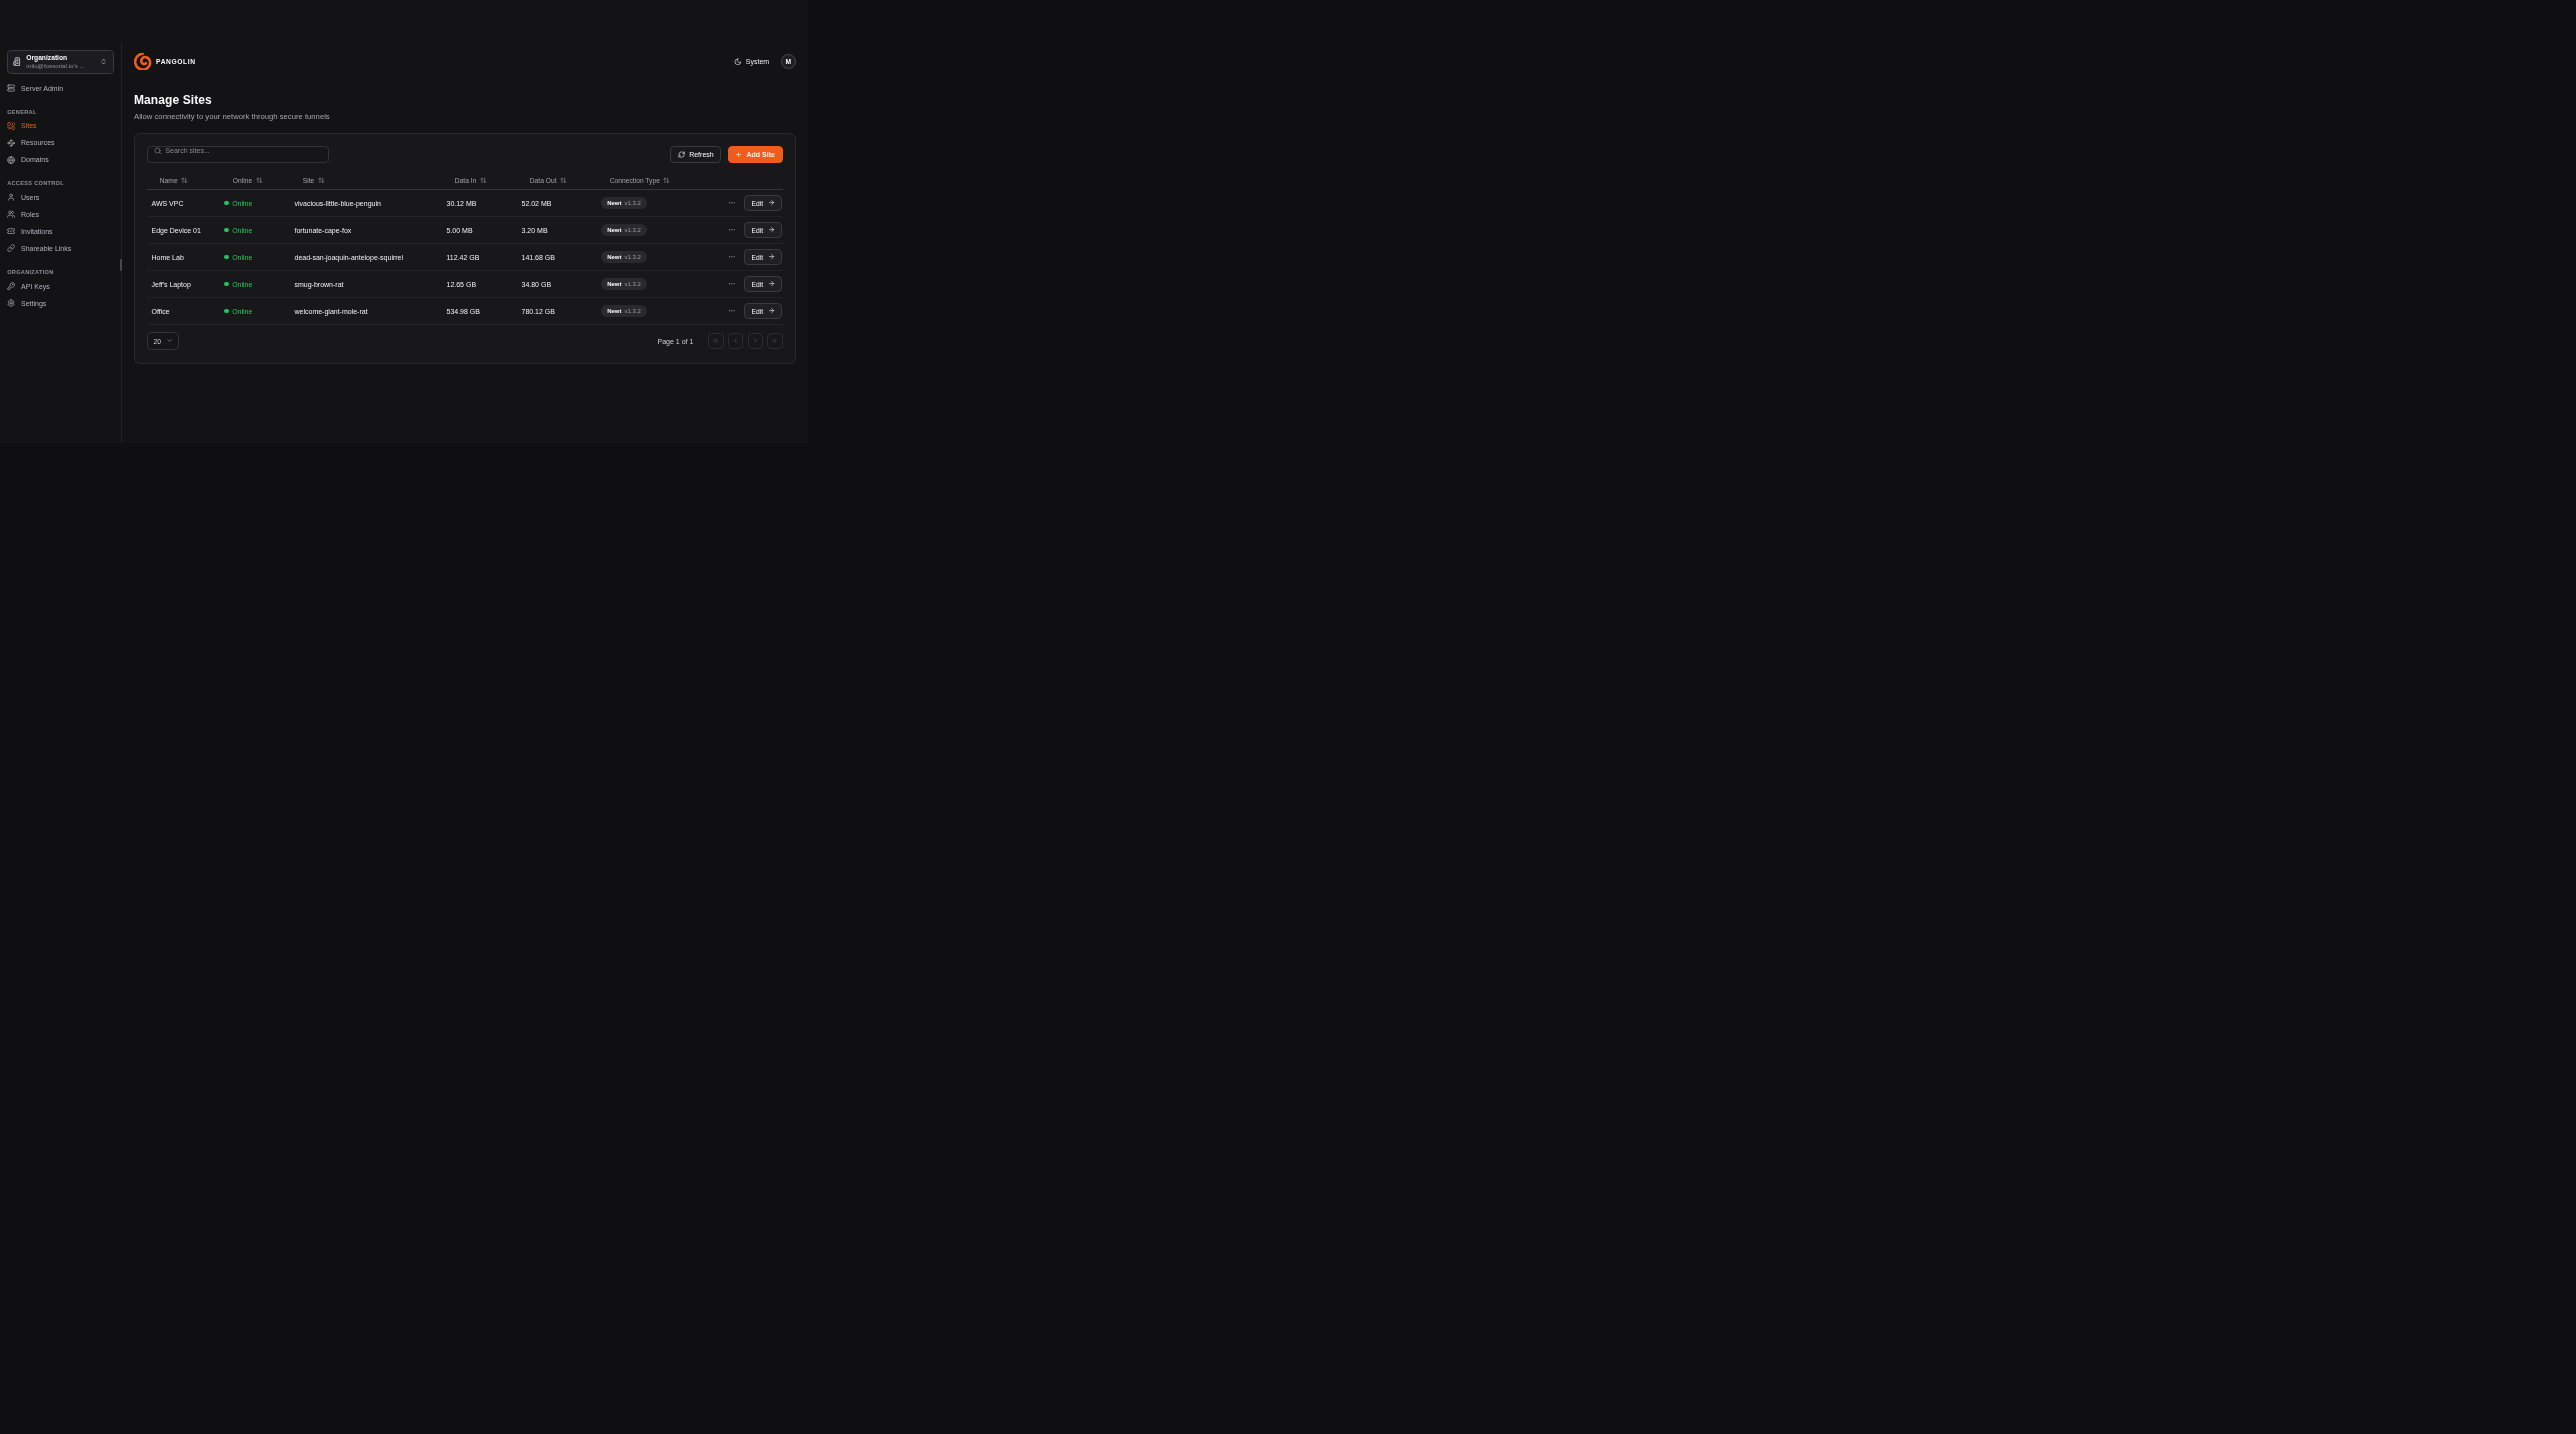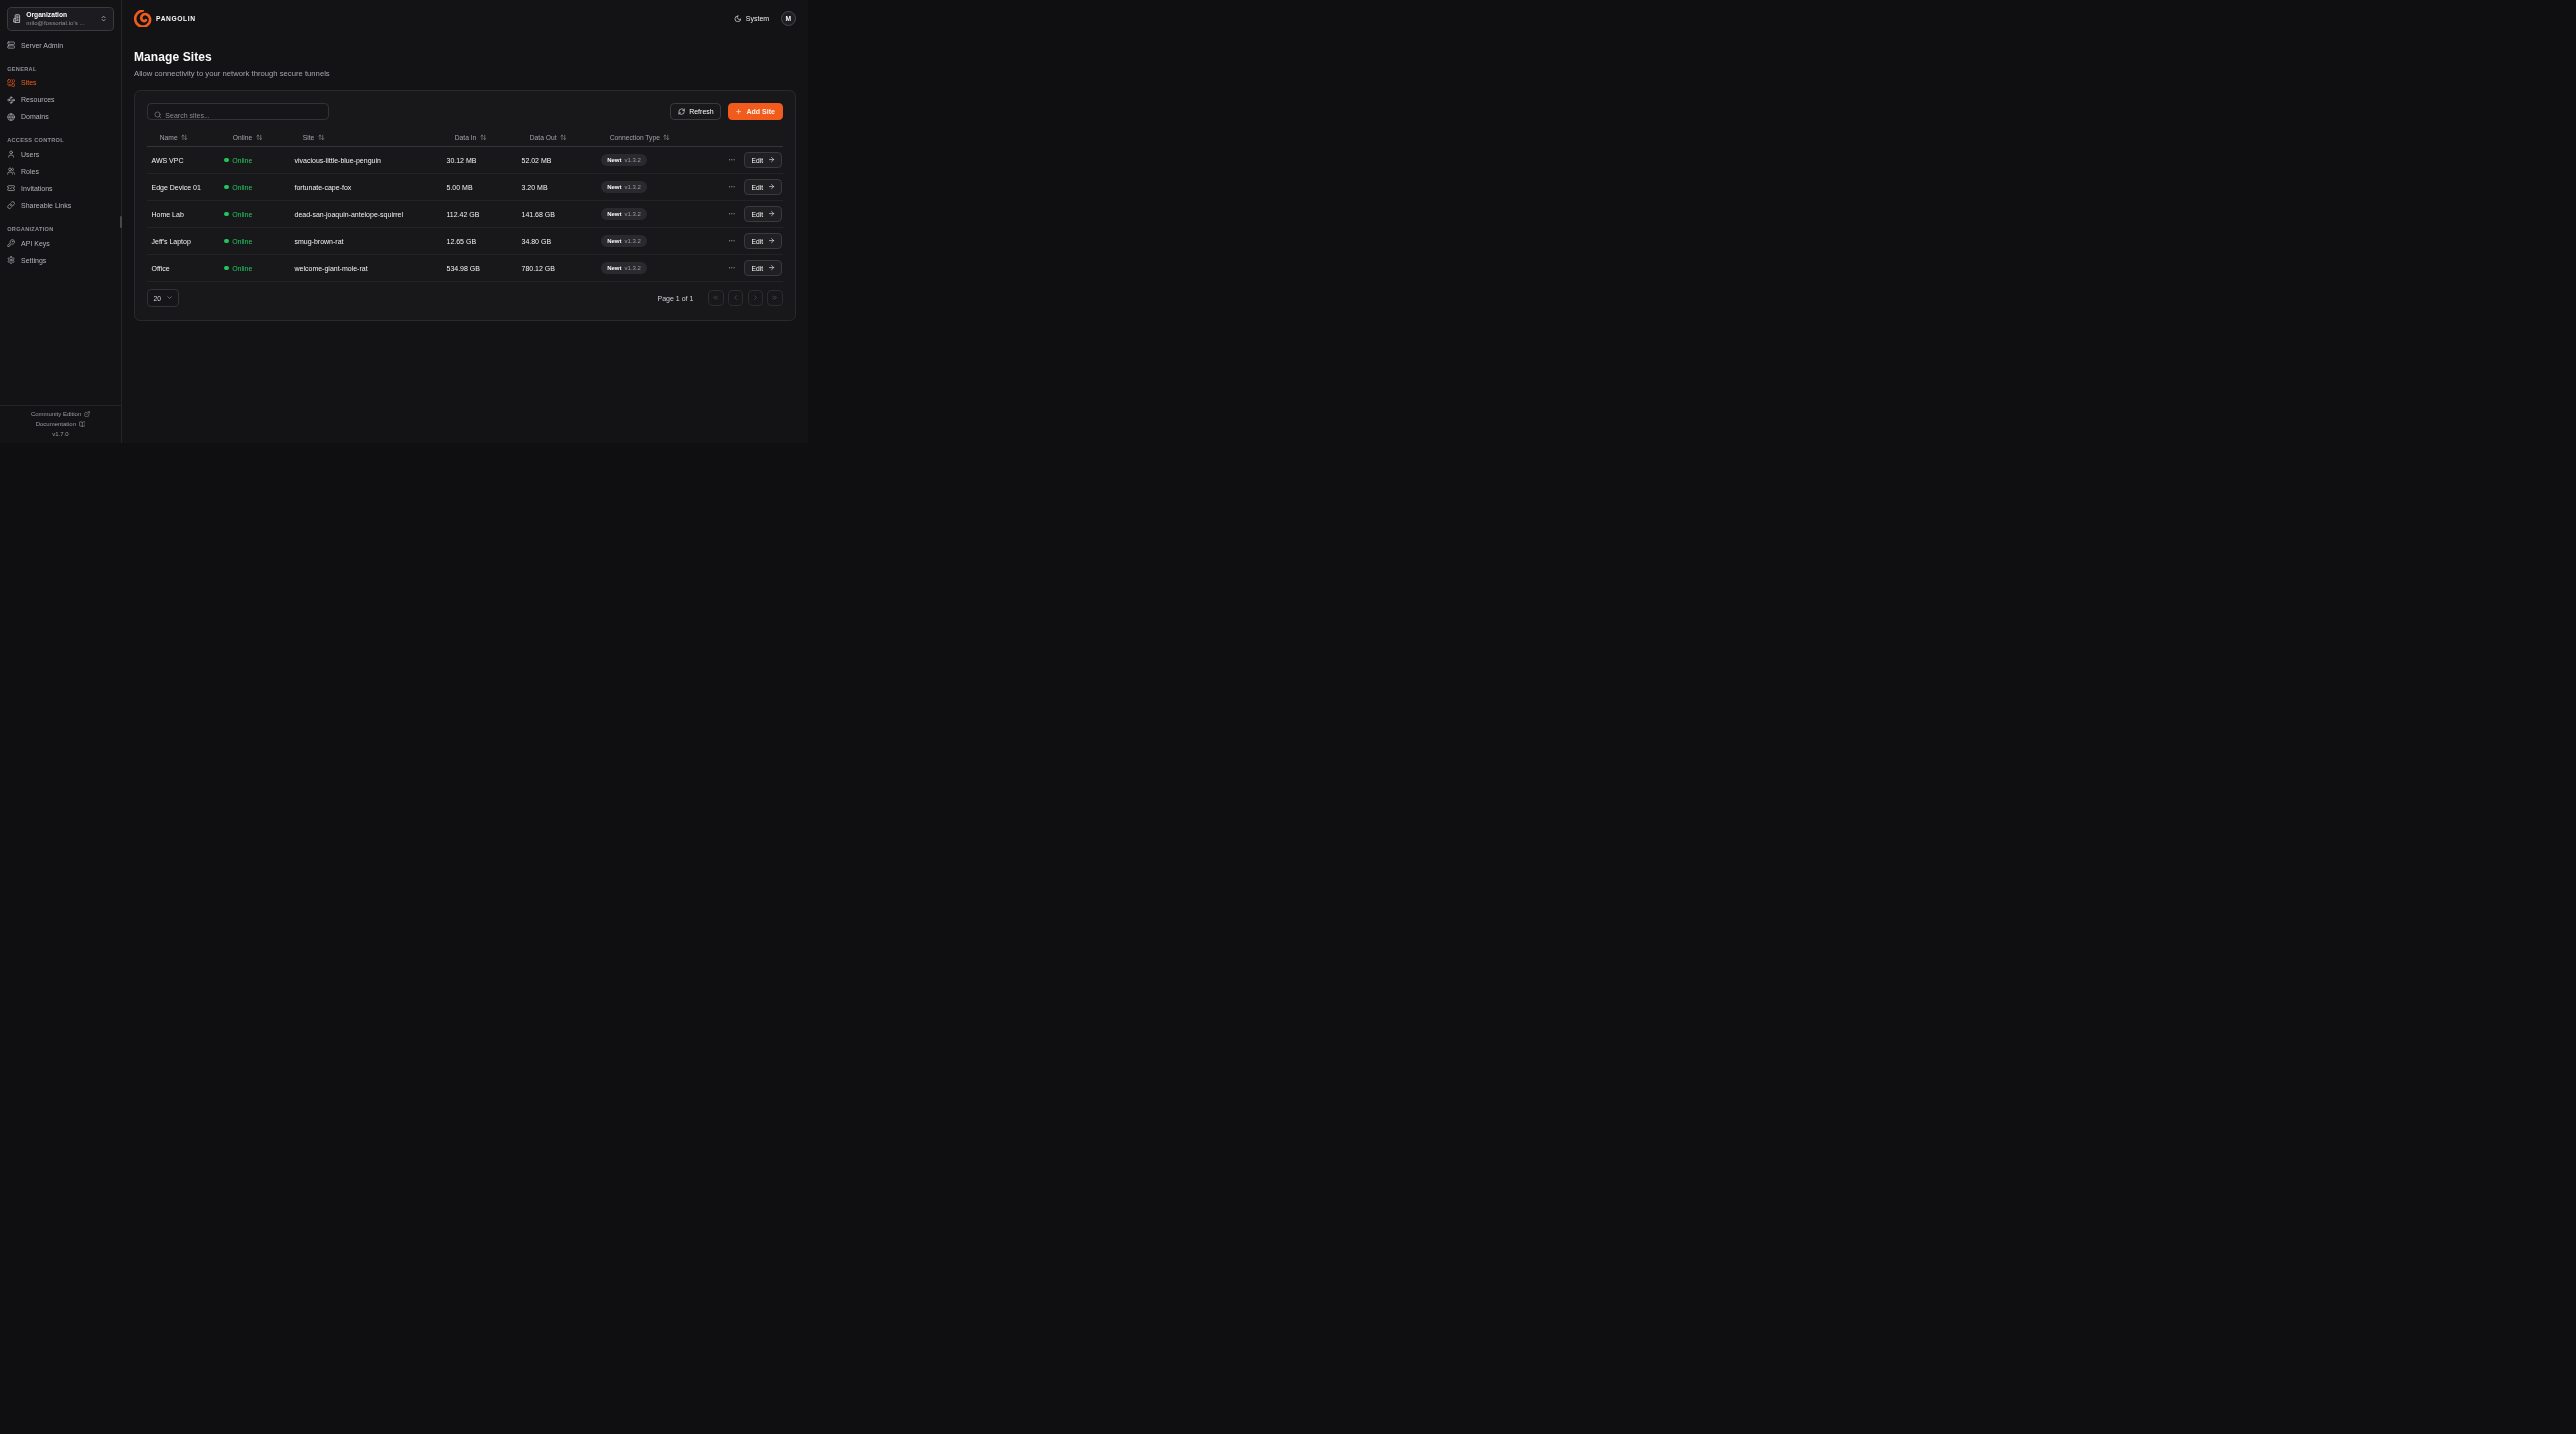--- a/index.html
+++ b/index.html
@@ -3,21 +3,21 @@
 <meta charset="utf-8">
 <style>
   * { margin:0; padding:0; box-sizing:border-box; }
   html,body { background:#0f0f11; }
   body {
     width:808px; height:443px;
     font-family:"Liberation Sans","DejaVu Sans",sans-serif;
     background:#131315; color:#fafafa; overflow:hidden;
     -webkit-font-smoothing:antialiased;
   }
-  .app { display:flex; width:100%; height:100%; }
+  .app { display:flex; width:100%; height:100%;margin-top:43px; }
 
   
   .sidebar {
     position:relative; width:122px; flex:0 0 122px; height:100%;
     border-right:0.5px solid #242428; background:#131315;
   }
   .org-picker {
     margin:6.7px 7.2px 0 6.7px; height:24px; border:0.5px solid #3a3a40;
     background:#1c1c20; border-radius:4.6px; display:flex; align-items:center;
     gap:4.6px; padding:0 5.2px; cursor:pointer;
@@ -78,21 +78,21 @@
   .page-subtitle { margin-top:4.6px; font-size:7.7px; color:#a4a4ac; }
 
   
   .card {
     margin-top:12px; border:0.5px solid #29292d; background:#18181a;
     border-radius:6.2px; padding:12.4px; height:231px;
   }
   .card-toolbar { display:flex; align-items:center; justify-content:space-between; }
   .search-box {
     width:182px; height:16.5px; border:0.5px solid #323238; border-radius:4.1px;
-    display:flex; align-items:flex-end; gap:4.1px; padding:0 5.2px; background:#161618;
+    display:flex; align-items:flex-start; gap:4.1px; padding:0 5.2px; background:#161618;
   }
   .search-box .ic { color:#8a8a93; flex:0 0 auto; }
   .search-box input {
     flex:1; background:transparent; border:none; outline:none;
     font-family:inherit; font-size:7px; color:#e8e8ec; min-width:0;
   }
   .search-box input::placeholder { color:#8a8a93; }
   .toolbar-actions { display:flex; align-items:center; gap:6.2px; }
   .btn {
     display:inline-flex; align-items:center; gap:4.1px; height:16.5px;

